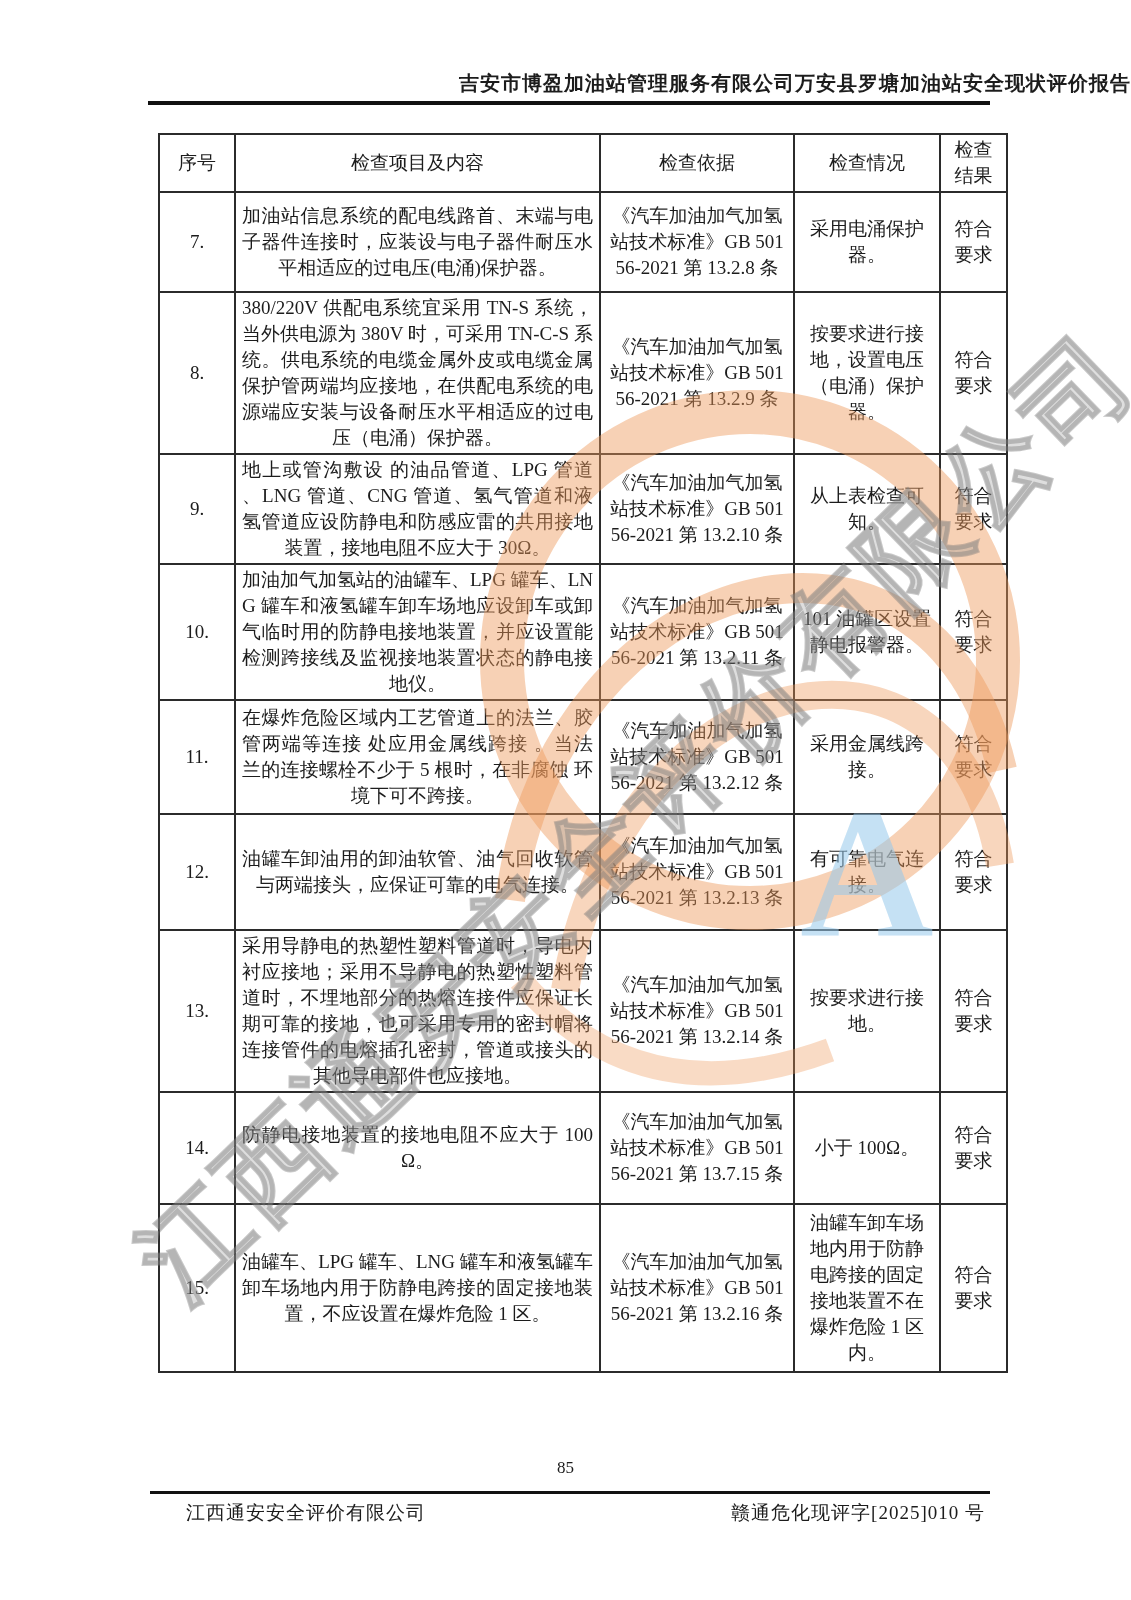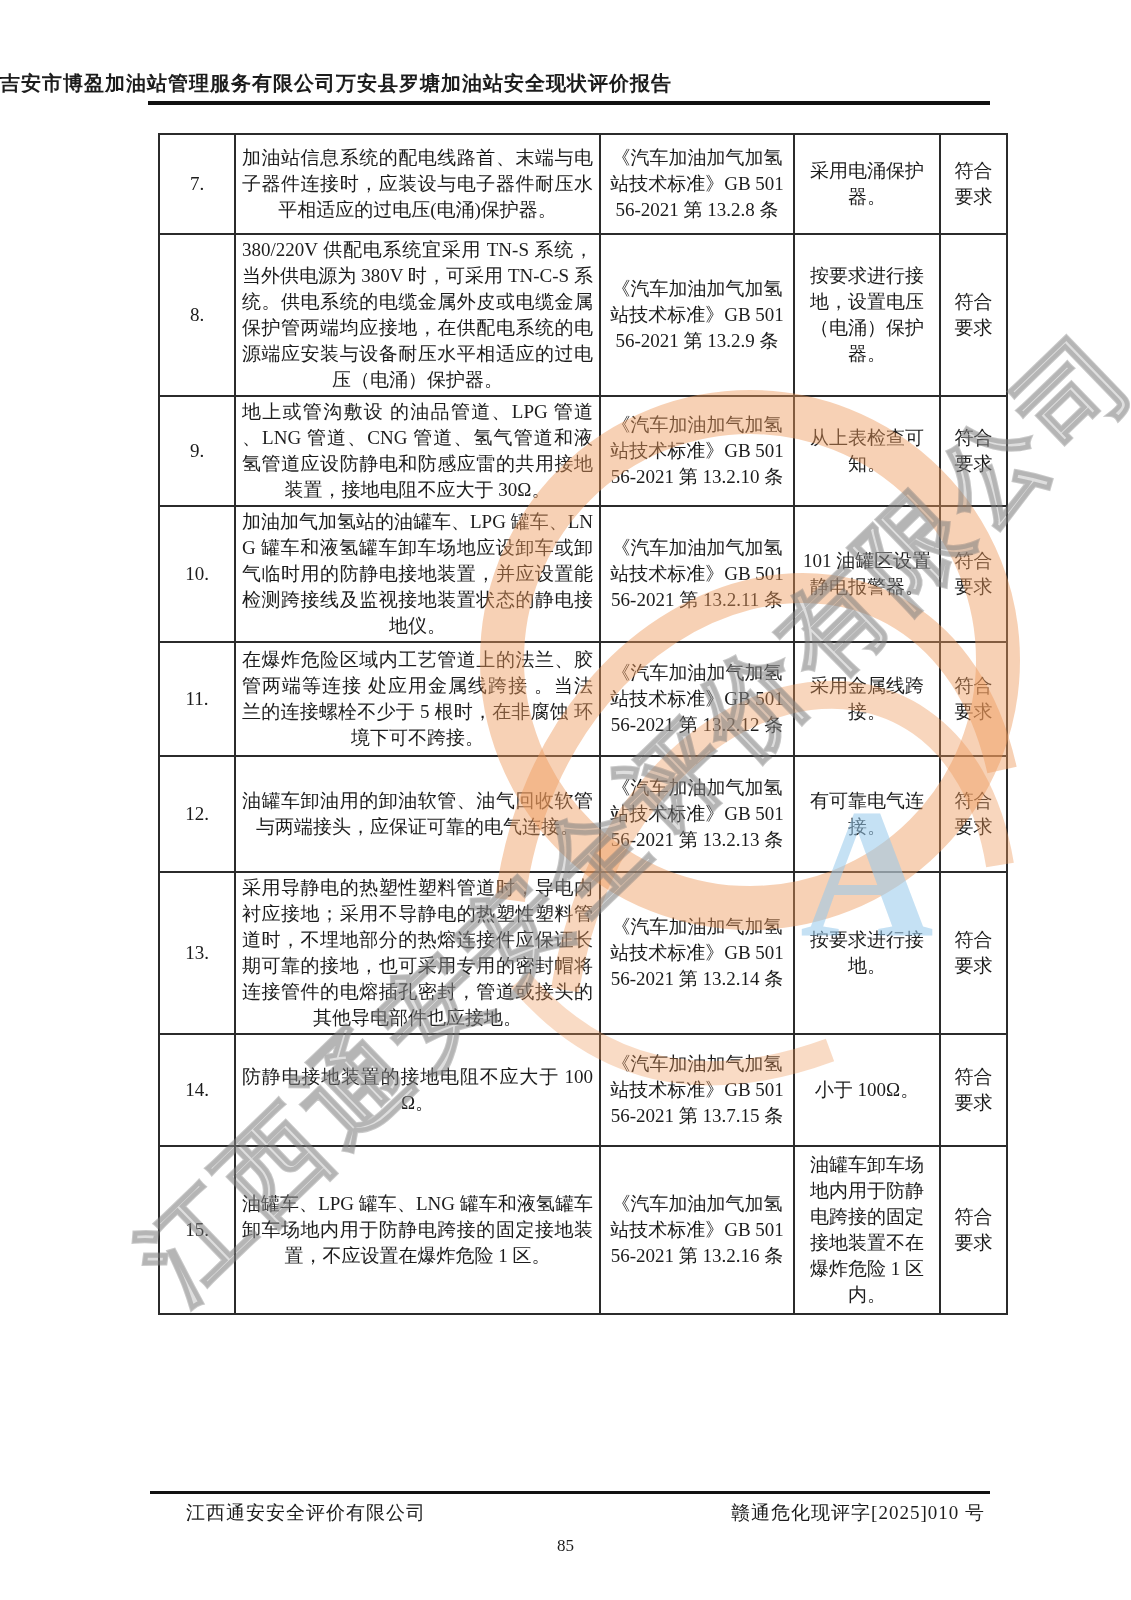--- a/index.html
+++ b/index.html
@@ -8,21 +8,21 @@
     width:1131px;height:1600px;
     margin:0 auto;
     background:#ffffff;
     overflow:hidden;
     font-family:"Liberation Serif","DejaVu Serif",serif;
     color:#1c1c1c;
   }
   
   .doc-title{
     position:absolute;top:70px;left:0;width:100%;
-    text-align:left;font-size:20px;font-weight:bold;letter-spacing:1px;
+    text-align:right;font-size:20px;font-weight:bold;letter-spacing:1px;
   }
   .title-rule{
     position:absolute;top:101px;left:148px;width:842px;height:4px;
     background:#111;
   }
   
   table.inspection{
     position:absolute;left:158px;top:133px;width:848px;
     border-collapse:collapse;table-layout:fixed;
     font-size:19px;line-height:26px;
@@ -46,21 +46,21 @@
   td.c-sit{text-align:center;}
   td.c-res{text-align:center;margin-top:8px;}
   
   .conclusion{
     position:absolute;left:148px;top:1336px;width:864px;
     font-size:25px;line-height:52px;letter-spacing:1px;
     text-indent:2em;text-align:justify;
   }
   
   .page-num{
-    position:absolute;top:1536px;left:0;width:100%;
+    position:absolute;top:1458px;left:0;width:100%;
     text-align:center;font-size:17px;
   }
   .footer-rule{
     position:absolute;top:1491px;left:150px;width:840px;height:3px;background:#111;
   }
   .footer-left{
     position:absolute;top:1500px;left:186px;font-size:19px;letter-spacing:1px;
   }
   .footer-right{
     position:absolute;top:1500px;right:146px;font-size:19px;letter-spacing:1px;
@@ -95,20 +95,27 @@
 
   <table class="inspection">
     <colgroup>
       <col style="width:76px">
         <col style="width:365px">
         <col style="width:194px">
       <col style="width:146px">
         <col style="width:67px">
     </colgroup>
     <tbody>
+        <tr class="hdr">
+      <th class="h-cell">序号</th>
+      <th class="h-cell">检查项目及内容</th>
+      <th class="h-cell">检查依据</th>
+      <th class="h-cell">检查情况</th>
+      <th class="h-cell h-result">检查结果</th>
+    </tr>
     <tr class="r7">
       <td class="c-no">7.</td>
       <td class="c-item">加油站信息系统的配电线路首、末端与电子器件连接时，应装设与电子器件耐压水平相适应的过电压(电涌)保护器。</td>
       <td class="c-basis">《汽车加油加气加氢站技术标准》GB 50156-2021 第 13.2.8 条</td>
       <td class="c-sit">采用电涌保护器。</td>
       <td class="c-res">符合要求</td>
     </tr>
     <tr class="r8">
       <td class="c-no">8.</td>
       <td class="c-item">380/220V 供配电系统宜采用 TN-S 系统，当外供电源为 380V 时，可采用 TN-C-S 系统。供电系统的电缆金属外皮或电缆金属保护管两端均应接地，在供配电系统的电源端应安装与设备耐压水平相适应的过电压（电涌）保护器。</td>

